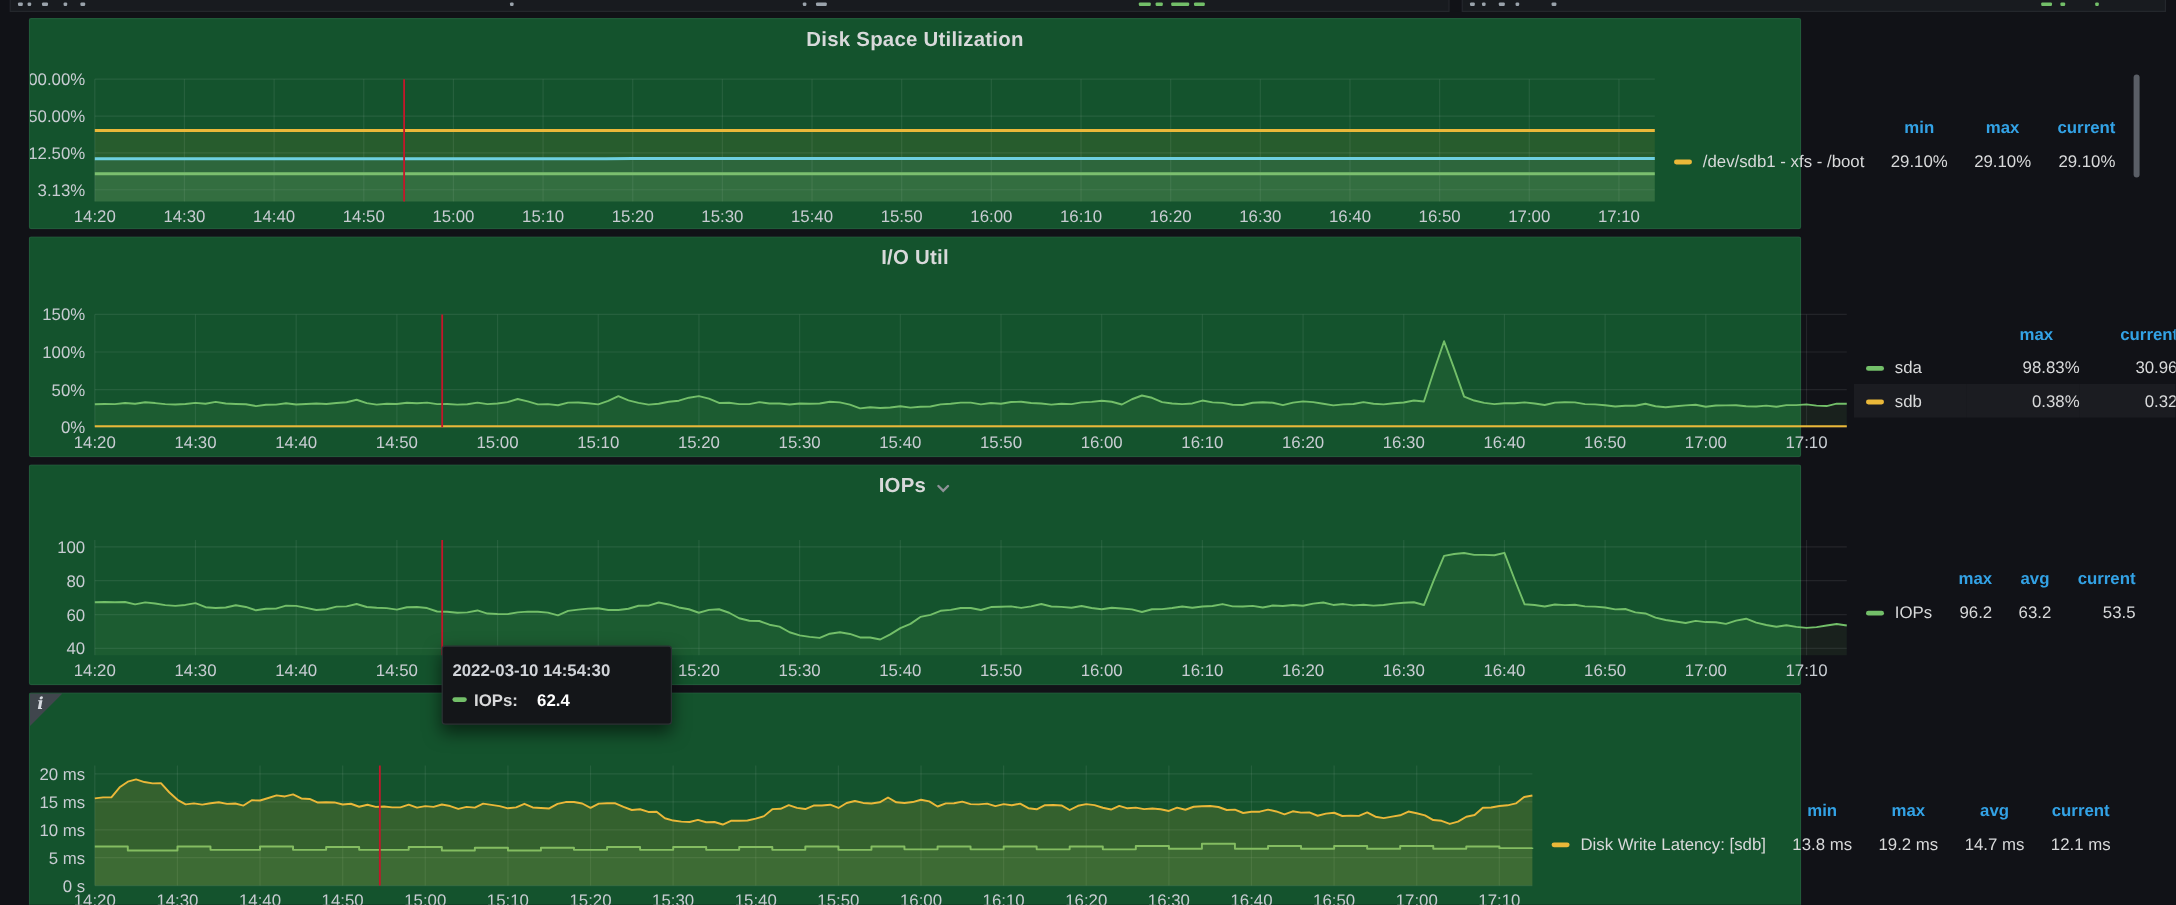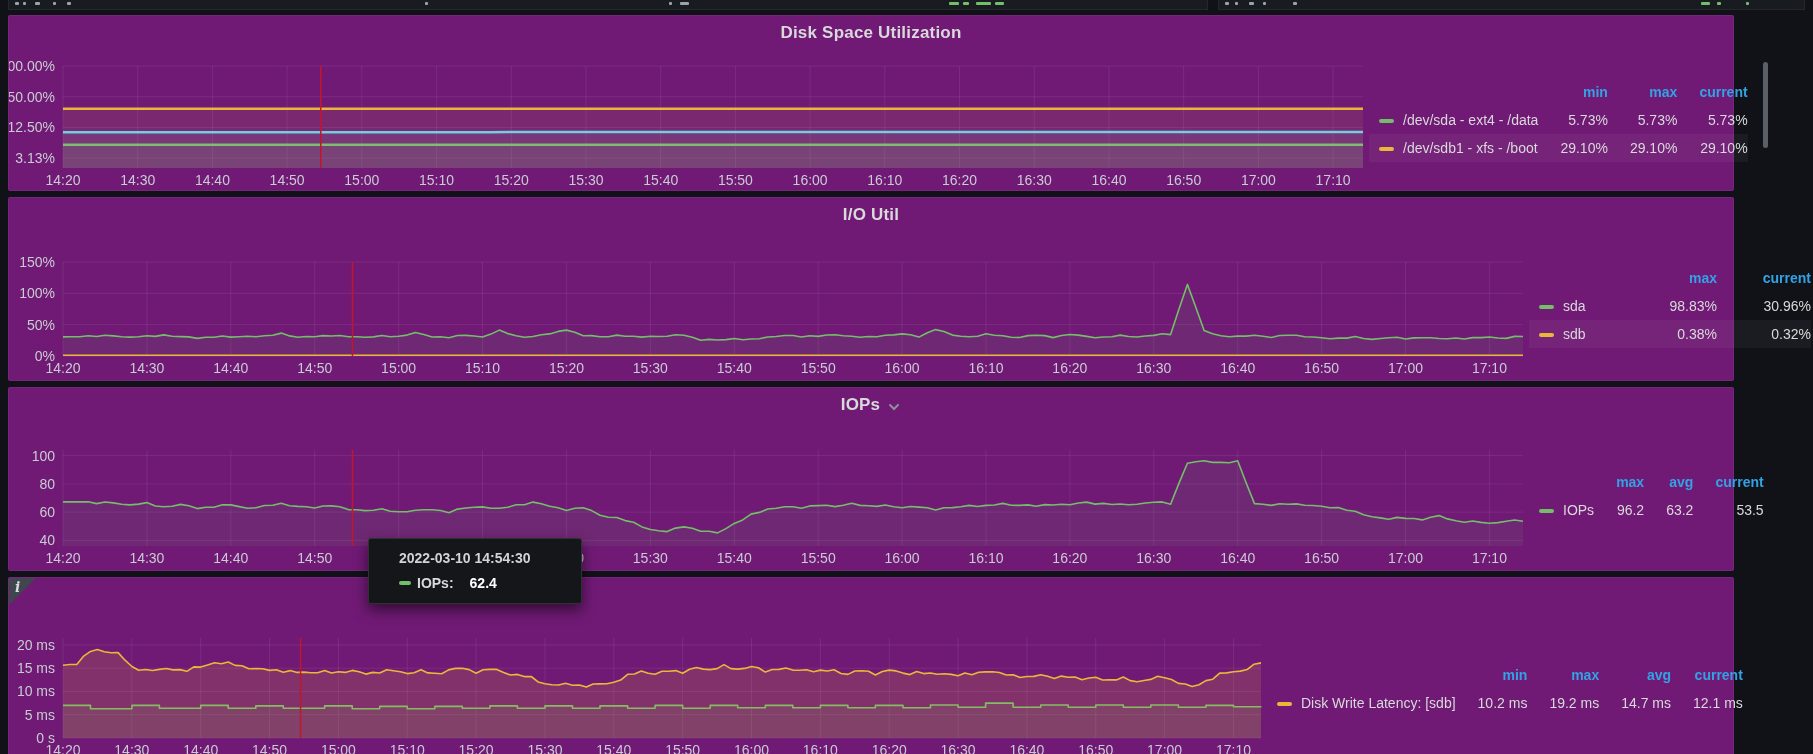--- a/index.html
+++ b/index.html
@@ -4,46 +4,46 @@
 <style>
   html,body{margin:0;padding:0}
   body{
     width:1813px;height:754px;overflow:hidden;position:relative;
     background:#111217;color:#d8d9da;
     font-family:"Liberation Sans",sans-serif;
   }
   .crop-panel{position:absolute;top:0;height:10px;background:#181b1f;border:1px solid rgba(204,204,220,.07);border-top:none;box-sizing:border-box;overflow:hidden}
   .crop-mark{position:absolute;top:2px;height:3px;border-radius:1px}
   .panel{
-    position:absolute;left:8px;width:1726px;box-sizing:border-box;
-    background:#701a75;border:1px solid rgba(204,204,220,.07);border-radius:2px;
+    position:absolute;left:24px;width:1477px;box-sizing:border-box;
+    background:#14532d;border:1px solid rgba(204,204,220,.07);border-radius:2px;
   }
   .panel header{height:34px;display:flex;align-items:center;justify-content:center;gap:7px}
   .panel h2{margin:0;font-size:17px;font-weight:600;color:#d8d9da;letter-spacing:.2px}
   .caret{display:inline-flex;margin-top:3px}
   .panel .body{position:absolute;top:34px;left:0;right:0;bottom:0;display:flex}
   svg.plot{display:block;flex:none}
   svg.plot text{font-family:"Liberation Sans",sans-serif;font-size:14px;fill:#c8ccd2}
   .legend{flex:1;display:flex;align-items:center;justify-content:flex-end;padding-right:26px;position:relative}
   table.leg{border-collapse:collapse;font-size:14px;line-height:1}
-  .leg th{color:#33a2e5;font-weight:700;text-align:right;padding:7px 0 7px 22px;white-space:nowrap}
+  .leg th{color:#33a2e5;font-weight:700;text-align:center;padding:7px 0 7px 22px;white-space:nowrap}
   .leg td{padding:7px 0 7px 22px;text-align:right;white-space:nowrap;color:#d8d9da}
   .leg td.name{text-align:left;padding-left:10px}
   .leg tbody tr:nth-child(2){background:rgba(255,255,255,.045)}
   .panel[data-panel="0"] td.name{width:192px}
   .panel[data-panel="1"] td.name{width:64px}
   .panel[data-panel="1"] .leg td,.panel[data-panel="1"] .leg th{min-width:72px}
   .panel[data-panel="2"] td.name{width:64px}
   .panel[data-panel="3"] td.name{width:232px}
   .swatch{display:inline-block;width:15px;height:4px;border-radius:2px;vertical-align:middle;margin-right:9px}
   .legend-scroll{position:absolute;right:6px;top:12px;width:5px;height:86px;border-radius:3px;background:#5a5e66}
   #tooltip{
     position:absolute;left:368px;top:538px;z-index:20;min-width:168px;
     background:#141619;border:1px solid #2c3235;border-radius:3px;
-    padding:11px 14px 12px 30px;box-shadow:0 6px 14px rgba(0,0,0,.55);
+    padding:11px 14px 12px 8px;box-shadow:0 6px 14px rgba(0,0,0,.55);
   }
   .tt-time{font-size:14px;font-weight:700;color:#d0d3d8;white-space:nowrap}
   .tt-row{display:flex;align-items:center;margin-top:9px;font-size:14px}
   .tt-row .swatch{width:12px;margin-right:6px}
   .tt-label{font-weight:700;color:#d8d9da}
   .tt-value{font-weight:700;color:#ffffff;margin-left:16px}
   .info-corner{position:absolute;top:0;left:0;width:0;height:0;
     border-top:27px solid #40464d;border-right:27px solid transparent;z-index:5}
   .info-corner i{position:absolute;top:-26px;left:6px;font-size:14px;font-weight:700;
     font-family:"DejaVu Serif",serif;color:#d6dae0;font-style:italic}
@@ -138,26 +138,20 @@
         <table class="leg">
           <thead>
             <tr>
               <th></th>
               <th>min</th>
               <th>max</th>
               <th>current</th>
             </tr>
           </thead>
           <tbody>
-            <tr>
-              <td class="name"><span class="swatch" style="background: rgb(115, 191, 105);"></span>/dev/sda - ext4 - /data</td>
-              <td>5.73%</td>
-              <td>5.73%</td>
-              <td>5.73%</td>
-            </tr>
             <tr>
               <td class="name"><span class="swatch" style="background: rgb(234, 184, 57);"></span>/dev/sdb1 - xfs - /boot</td>
               <td>29.10%</td>
               <td>29.10%</td>
               <td>29.10%</td>
             </tr>
           </tbody>
         </table>
       <div class="legend-scroll"></div>
     </div>
@@ -393,21 +387,21 @@
               <th></th>
               <th>min</th>
               <th>max</th>
               <th>avg</th>
               <th>current</th>
             </tr>
           </thead>
           <tbody>
             <tr>
               <td class="name"><span class="swatch" style="background: rgb(234, 184, 57);"></span>Disk Write Latency: [sdb]</td>
-              <td>10.2 ms</td>
+              <td>13.8 ms</td>
               <td>19.2 ms</td>
               <td>14.7 ms</td>
               <td>12.1 ms</td>
             </tr>
           </tbody>
         </table>
       </div>
   </div>
 </section>
 

